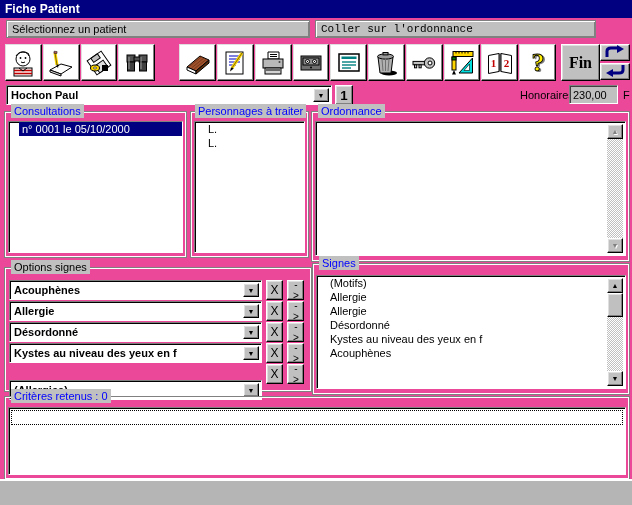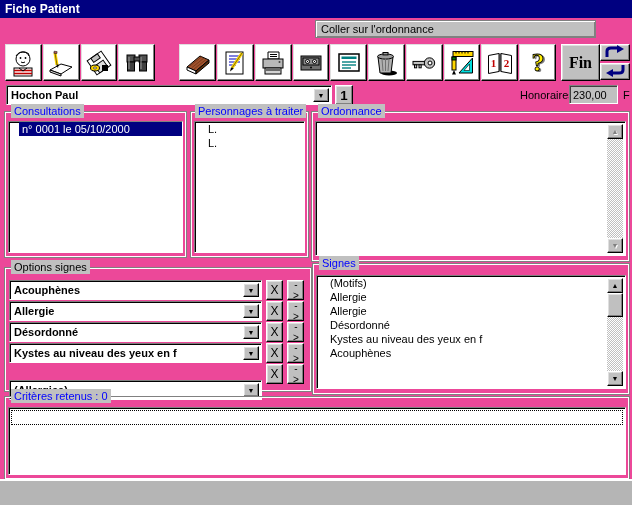--- a/index.html
+++ b/index.html
@@ -78,21 +78,24 @@
 </style>
 </head>
 <body>
 
 <div id="screen">
 
   <div class="titlebar">
     <span>Fiche Patient</span>
   </div>
 
-  <div class="hdrbar" style="left:315px;width:281px;">
+  <div class="hdrbar" style="left:6px;width:304px;">
+    <span>Sélectionnez un patient</span>
+  </div>
+  <div class="hdrbar" style="left:315px;width:281px;font-family:Liberation Mono, monospace;">
     <span>Coller sur l'ordonnance</span>
   </div>
 
   <div class="toolbar">
 
     <button class="tb tbbtn">
       <span>
         <svg width="28" height="28" viewBox="0 0 28 28">
           <circle cx="14" cy="10" r="7" fill="#fff" stroke="#000"></circle>
           <path d="M7 7 Q10 2 16 3 Q21 4 20 7" fill="none" stroke="#000"></path>

